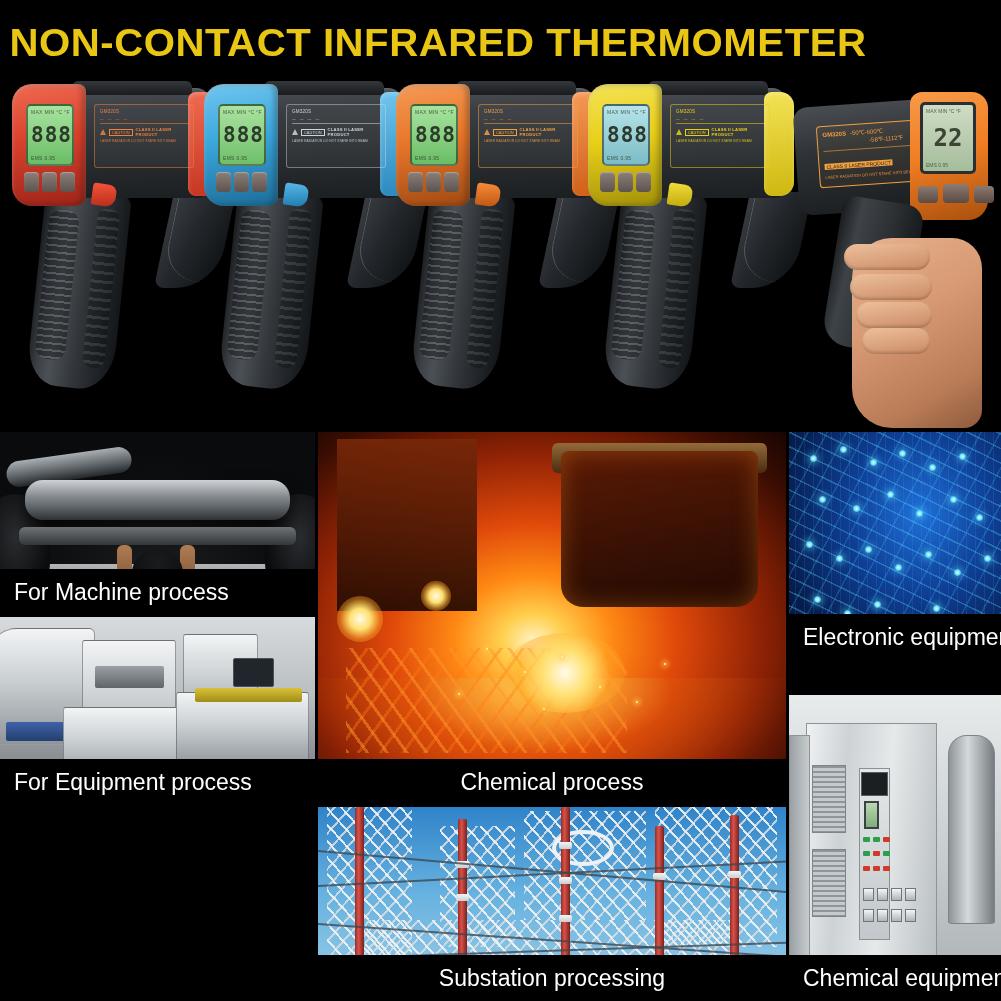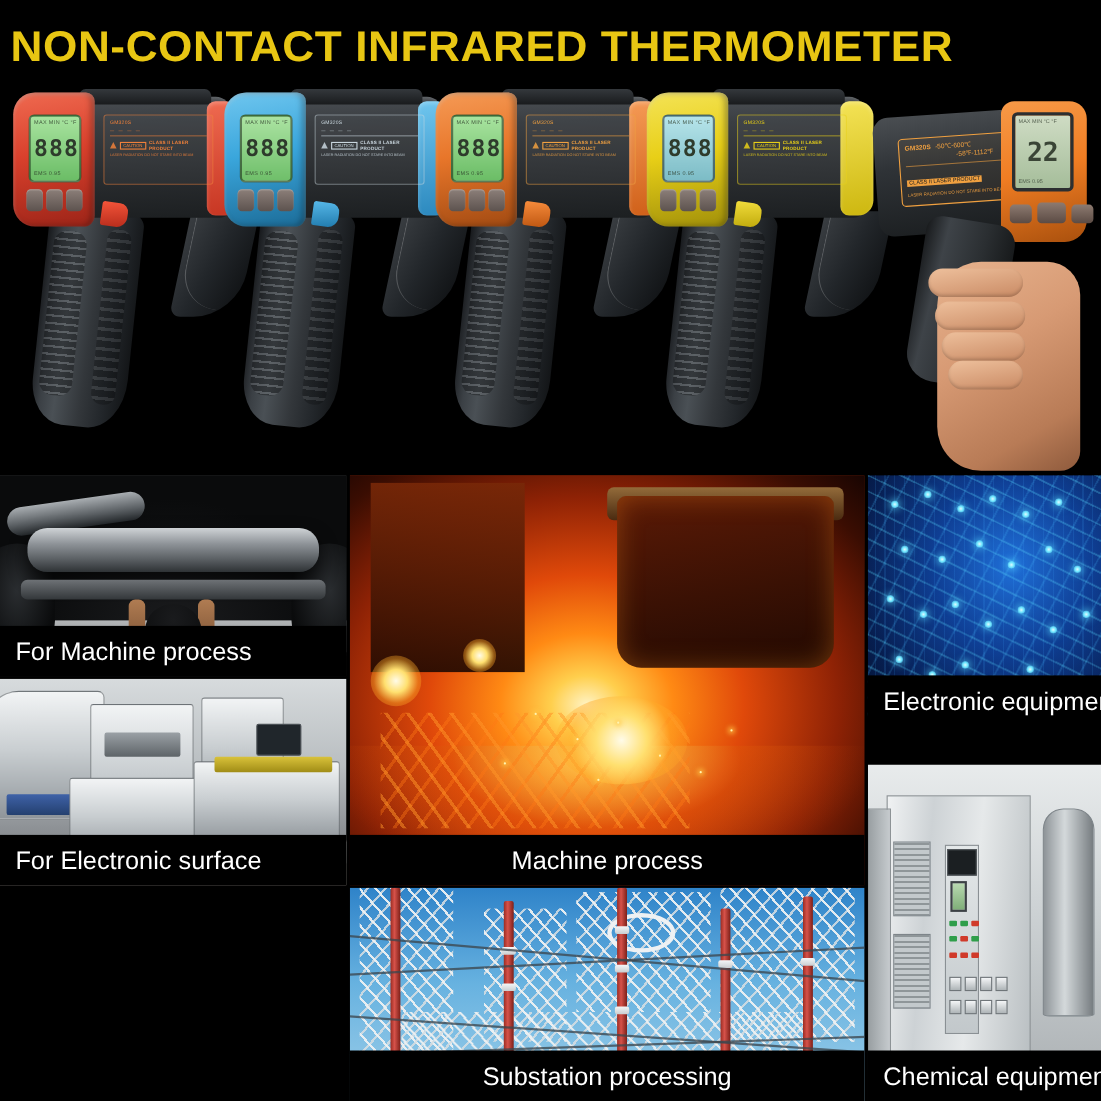--- a/index.html
+++ b/index.html
@@ -650,21 +650,21 @@
         <div class="mach-dark" style="left:2%; top:56%; width:26%; height:10%; background:linear-gradient(180deg,#3f62a8,#24406f);"></div>
         <div class="mach" style="left:26%; top:12%; width:30%; height:72%;"></div>
         <div class="mach-dark" style="left:30%; top:26%; width:22%; height:12%;"></div>
         <div class="mach" style="left:20%; top:48%; width:40%; height:40%;"></div>
         <div class="mach" style="left:58%; top:9%; width:24%; height:52%;"></div>
         <div class="mach" style="left:56%; top:40%; width:42%; height:40%;"></div>
         <div class="mon" style="left:74%; top:22%; width:13%; height:15%;"></div>
         <div class="mach-dark" style="left:62%; top:38%; width:34%; height:7%; background:linear-gradient(180deg,#d9c23a,#a08c16);"></div>
         <div class="mach-dark" style="left:56%; top:78%; width:44%; height:12%;"></div>
       </div>
-      <div class="caption cap-left">For Electronic surface</div>
+      <div class="caption cap-left">For Equipment process</div>
     </div>
 
 
     <div class="cell" style="left:318px; top:0; width:468px; height:373px;">
       <div class="cell-img sc-forge">
         <div class="tower"></div>
         <div class="vessel-rim"></div>
         <div class="vessel"></div>
         <div class="glowfloor"></div>
         <div class="rig"></div>
@@ -673,21 +673,21 @@
         <div class="lamp" style="left:40%; top:54%; width:120px; height:80px;"></div>
         <div class="spark" style="left:36%; top:58%;"></div>
         <div class="spark" style="left:44%; top:64%;"></div>
         <div class="spark" style="left:52%; top:60%;"></div>
         <div class="spark" style="left:60%; top:68%;"></div>
         <div class="spark" style="left:48%; top:74%;"></div>
         <div class="spark" style="left:68%; top:72%;"></div>
         <div class="spark" style="left:30%; top:70%;"></div>
         <div class="spark" style="left:74%; top:62%;"></div>
       </div>
-      <div class="caption cap-center">Machine process</div>
+      <div class="caption cap-center">Chemical process</div>
     </div>
 
     <div class="cell" style="left:318px; top:375px; width:468px; height:194px;">
       <div class="cell-img sc-sub">
         <div class="lat" style="left:2%; top:0; width:18%; height:86%;"></div>
         <div class="lat" style="left:26%; top:10%; width:16%; height:62%;"></div>
         <div class="lat" style="left:44%; top:2%; width:26%; height:56%;"></div>
         <div class="lat" style="left:72%; top:0; width:26%; height:72%;"></div>
         <div class="lat" style="left:10%; top:58%; width:80%; height:30%;"></div>
         <div class="ring" style="left:50%; top:12%;"></div>

